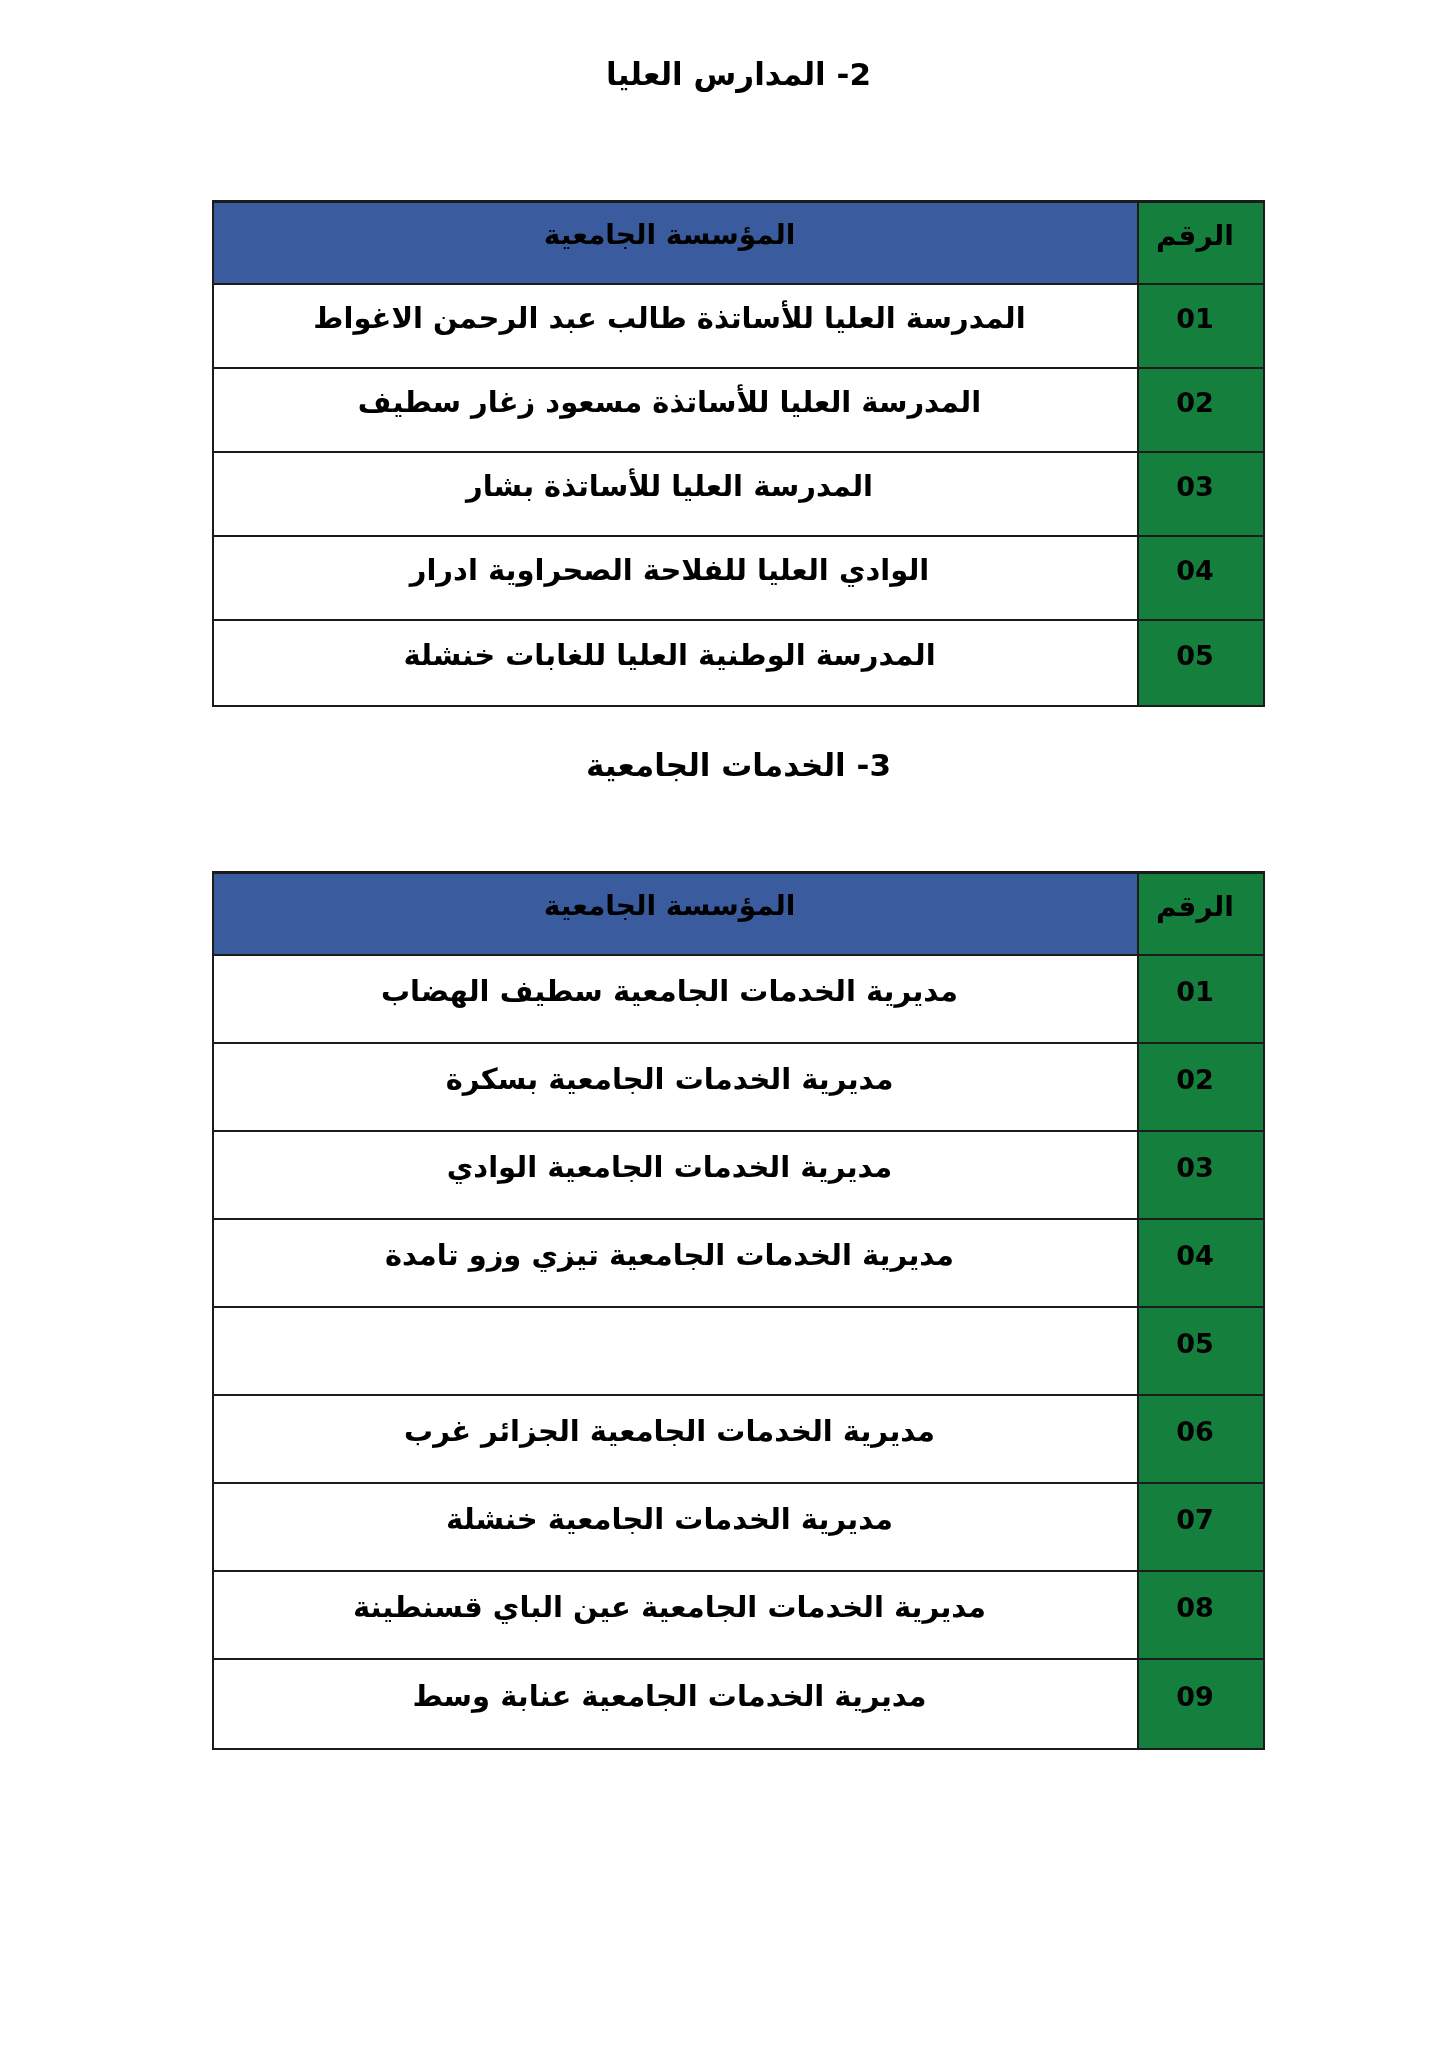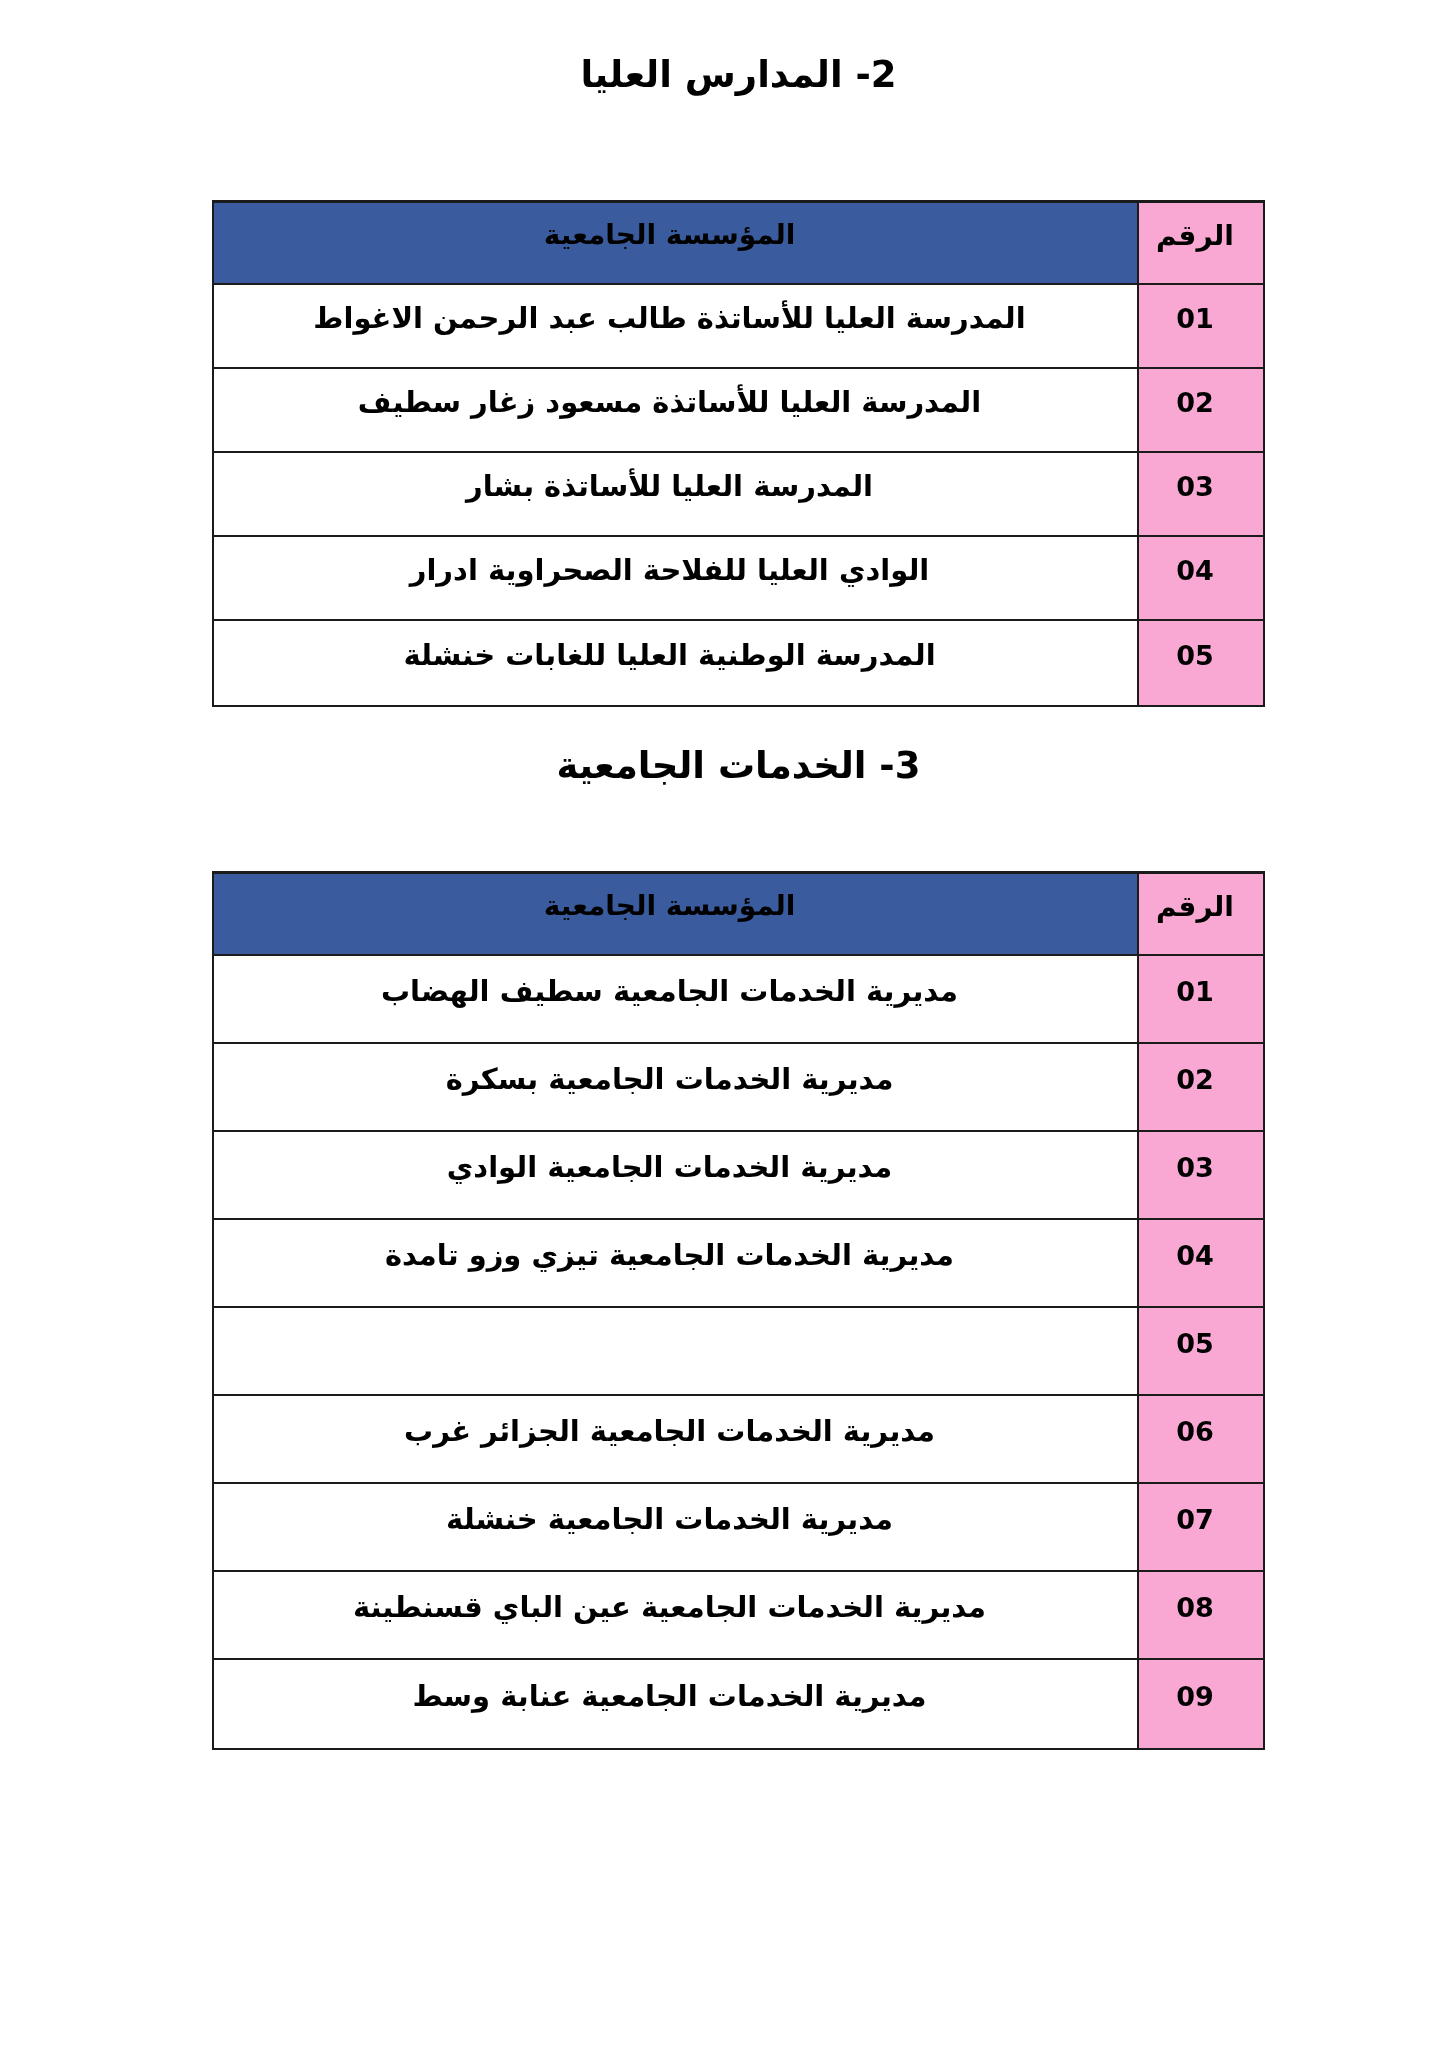--- a/index.html
+++ b/index.html
@@ -15,21 +15,21 @@
   .content {
     position: absolute;
     left: 212px;
     top: 0;
     width: 1053px;
   }
   .doc-title {
     direction: rtl;
     text-align: center;
     font-weight: bold;
-    font-size: 37px;
+    font-size: 31px;
     line-height: 45px;
     color: #000000;
   }
   .title-2 { margin-top: 52px; }
   .title-3 { margin-top: 36px; }
 
   .table {
     direction: rtl;
     display: flex;
     flex-direction: column;
@@ -51,21 +51,21 @@
     display: flex;
     align-items: center;
     justify-content: center;
     text-align: center;
     padding: 4px 26px 20px 14px;
   }
   .cell-num {
     flex: 0 0 126px;
     width: 126px;
     border-left: 2px solid #1b1b1b;
-    background: #f9a8d4;
+    background: #15803d;
     font-weight: bold;
     font-size: 27px;
   }
   .cell-inst {
     flex: 1 1 auto;
     background: #ffffff;
     font-weight: bold;
     font-size: 29px;
     line-height: 1.45;
   }

